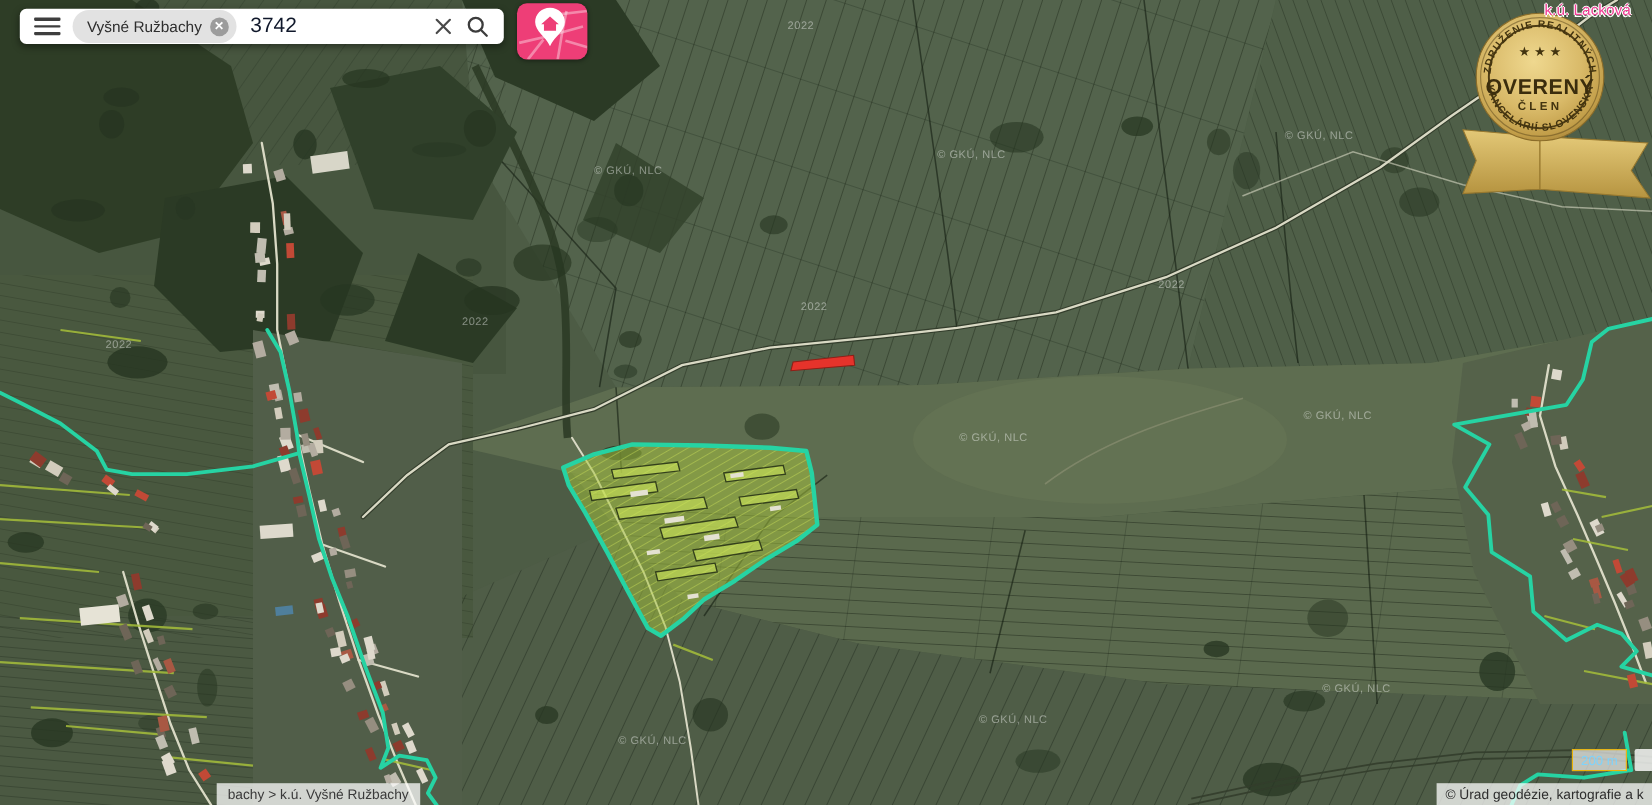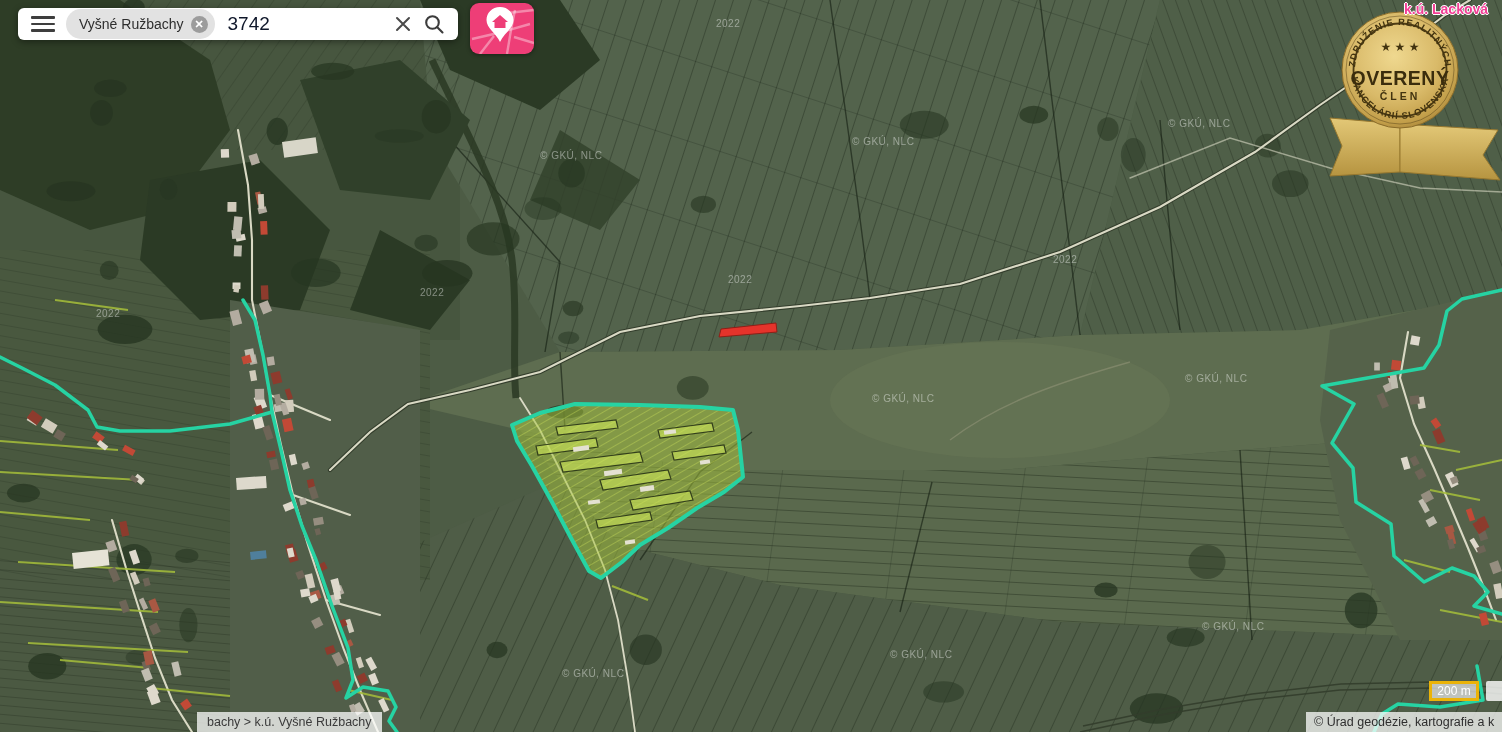--- a/index.html
+++ b/index.html
@@ -21,37 +21,37 @@
   .chip-x{width:17px;height:17px;border-radius:50%;background:#9c9c9c;color:#fff;font-size:11px;
           line-height:17px;text-align:center;cursor:pointer;font-weight:700;}
   .query{border:none;outline:none;background:transparent;font-size:19px;color:#0f172a;
          flex:1 1 auto;min-width:40px;font-family:"Liberation Sans",sans-serif;}
   .sb-icon{flex:0 0 auto;cursor:pointer;display:flex;align-items:center;justify-content:center;}
   
   .map-btn{position:absolute;left:470px;top:3px;width:64px;height:51px;border-radius:9px;
            background:#ee3e77;z-index:20;box-shadow:0 1px 4px rgba(0,0,0,.4);overflow:hidden;cursor:pointer;}
   
   .badge{position:absolute;left:1328px;top:0;z-index:15;pointer-events:none;}
-  .area-label{position:absolute;left:1404px;top:1px;z-index:16;font-size:14px;font-weight:700;
+  .area-label{position:absolute;left:1404px;top:1px;z-index:16;font-size:14px;font-weight:400;
       color:#f23e95;white-space:nowrap;
       text-shadow:-1px 0 #fff,1px 0 #fff,0 -1px #fff,0 1px #fff;pointer-events:none;}
   
   .logo-box{position:absolute;left:0;bottom:0;width:197px;height:60px;background:#fff;z-index:22;
             display:flex;align-items:center;padding:2px 0 2px 8px;}
   .logo-text{margin-left:7px;line-height:1;}
   .logo-name{font-size:33px;font-weight:700;color:#3a3a3a;letter-spacing:-.5px;}
   .logo-tag{font-size:14px;color:#4a4a4a;margin-top:1px;}
   .breadcrumb{position:absolute;left:197px;bottom:0;height:20px;z-index:21;
               background:rgba(255,255,255,.74);color:#3a3a3a;font-size:12.5px;
               display:flex;align-items:center;padding:0 10px;white-space:nowrap;text-align:center;}
   .attribution{position:absolute;right:0;bottom:0;height:20px;width:196px;z-index:21;
                background:rgba(255,255,255,.74);color:#2e2e2e;font-size:12.5px;
                display:flex;align-items:center;padding:0 4px 0 8px;white-space:nowrap;overflow:hidden;}
   .scale-box{position:absolute;left:1429px;top:681px;width:50px;height:20px;z-index:12;
-             background:rgba(235,235,235,.72);border:3px solid #eab308;color:#ffffff;
+             background:rgba(235,235,235,.72);border:1px solid #eab308;color:#7dd3fc;
              font-size:12px;display:flex;align-items:center;justify-content:center;}
   .mini-ctrl{position:absolute;left:1486px;top:681px;width:16px;height:20px;z-index:12;
              background:rgba(255,255,255,.8);border-radius:2px 0 0 2px;}
 </style>
 </head>
 <body>
 
 <div class="stage">
 
   <svg id="map-svg" width="1502" height="732" viewBox="0 0 1502 732">

